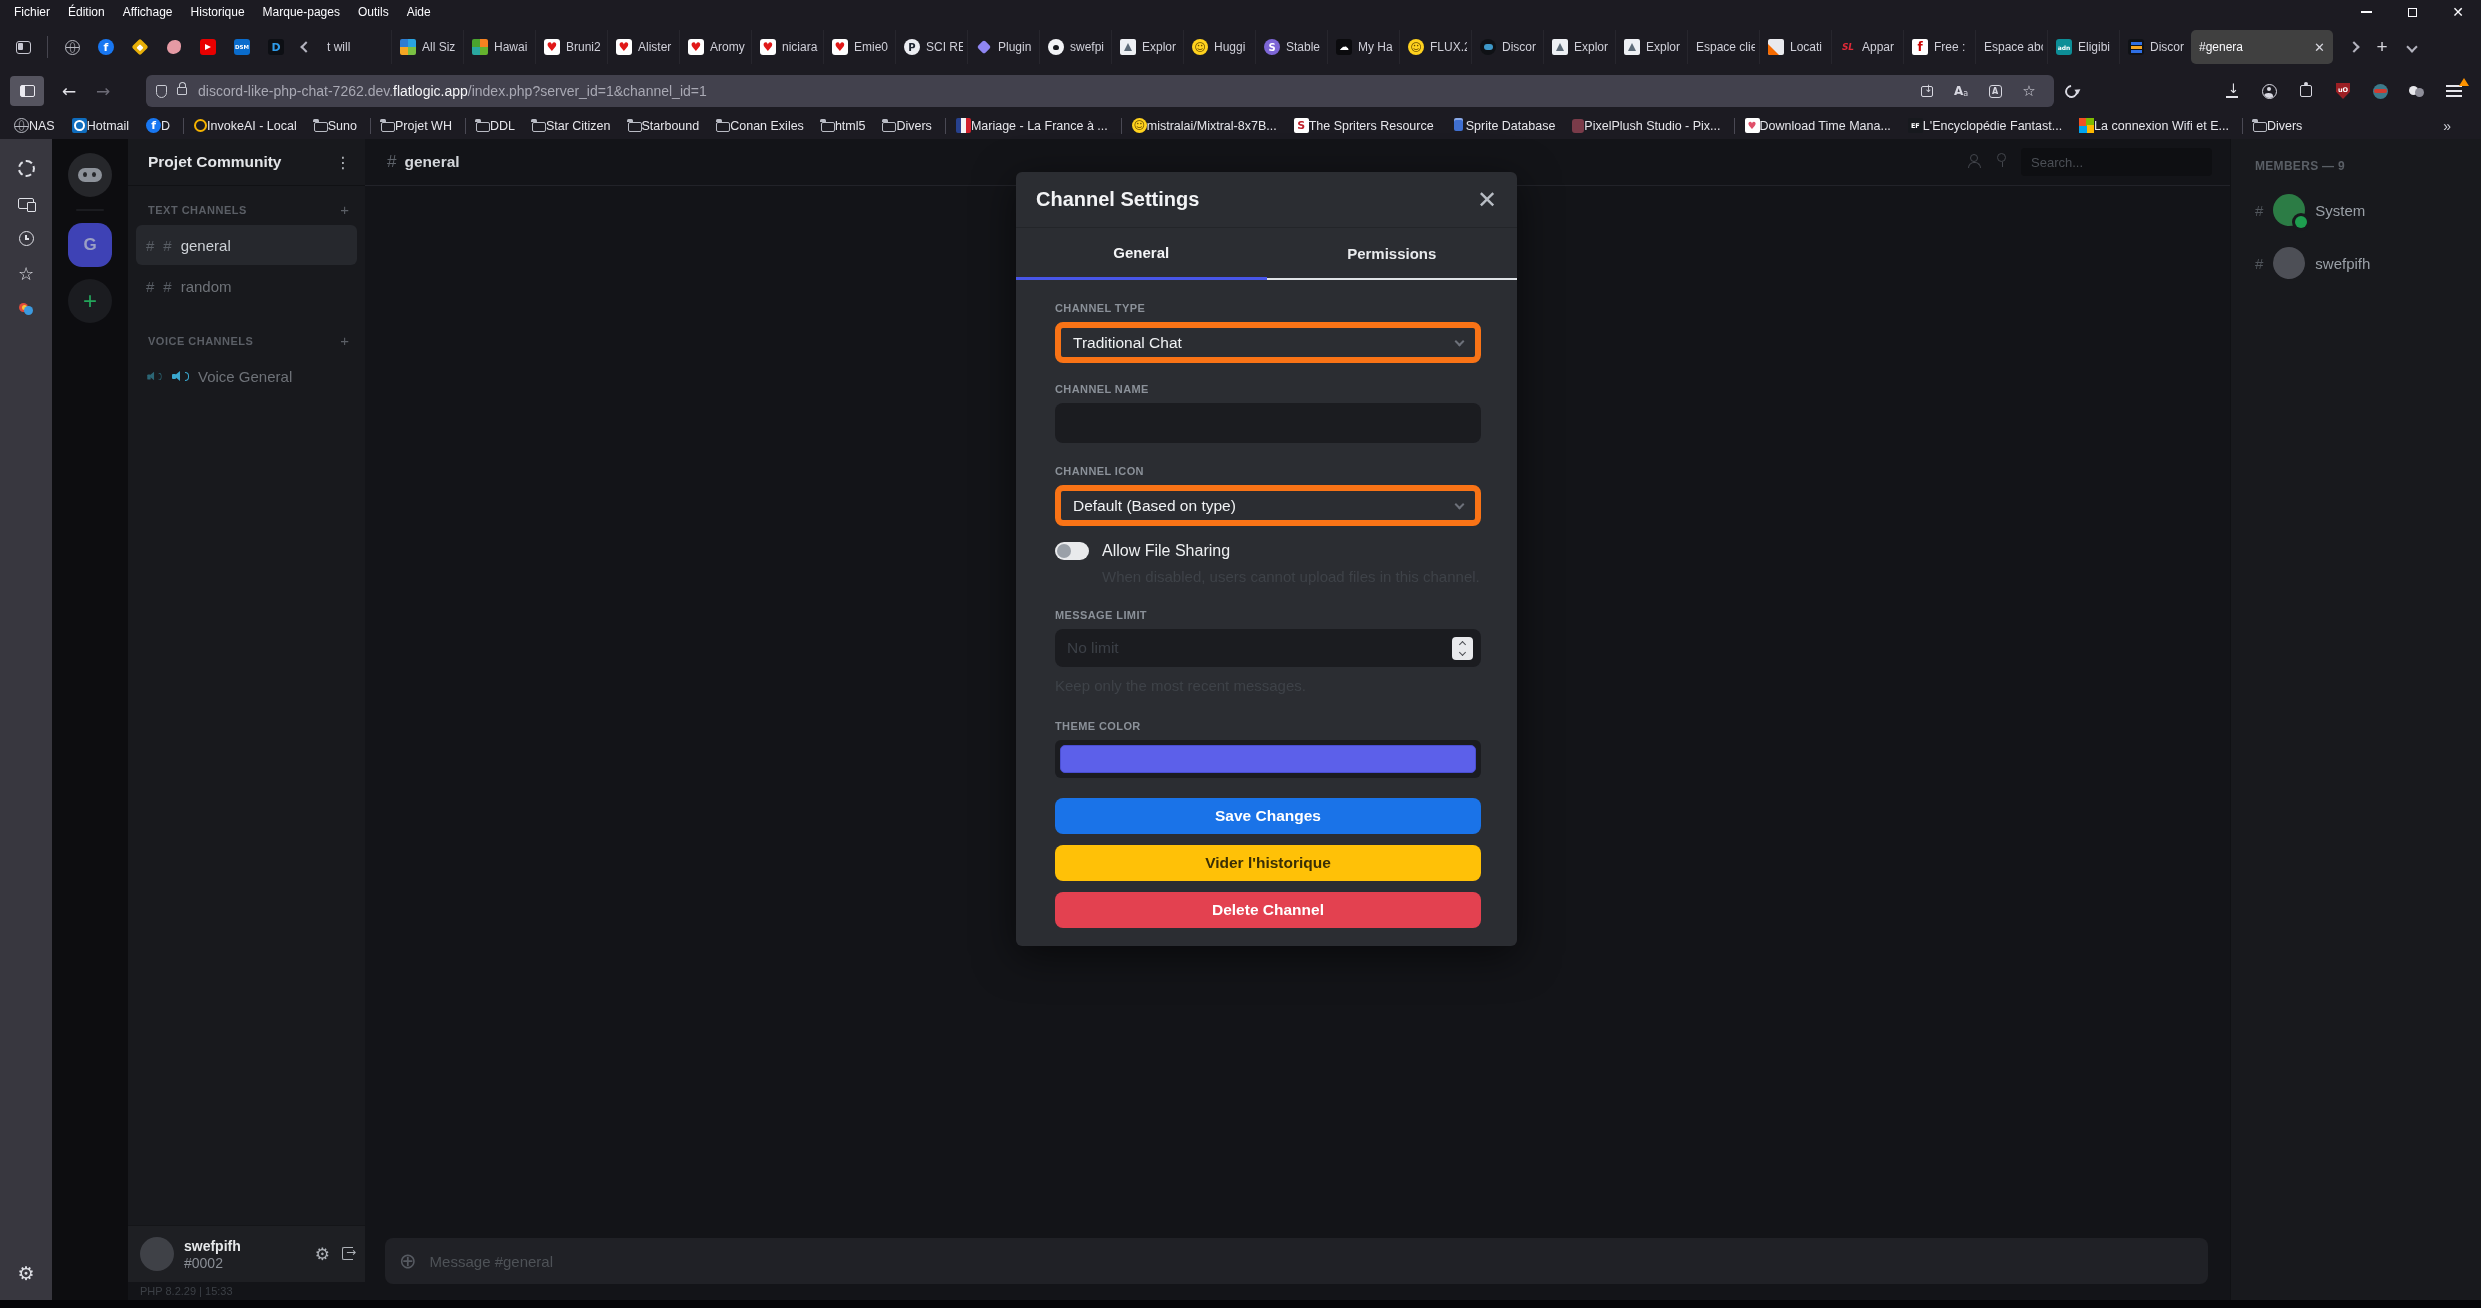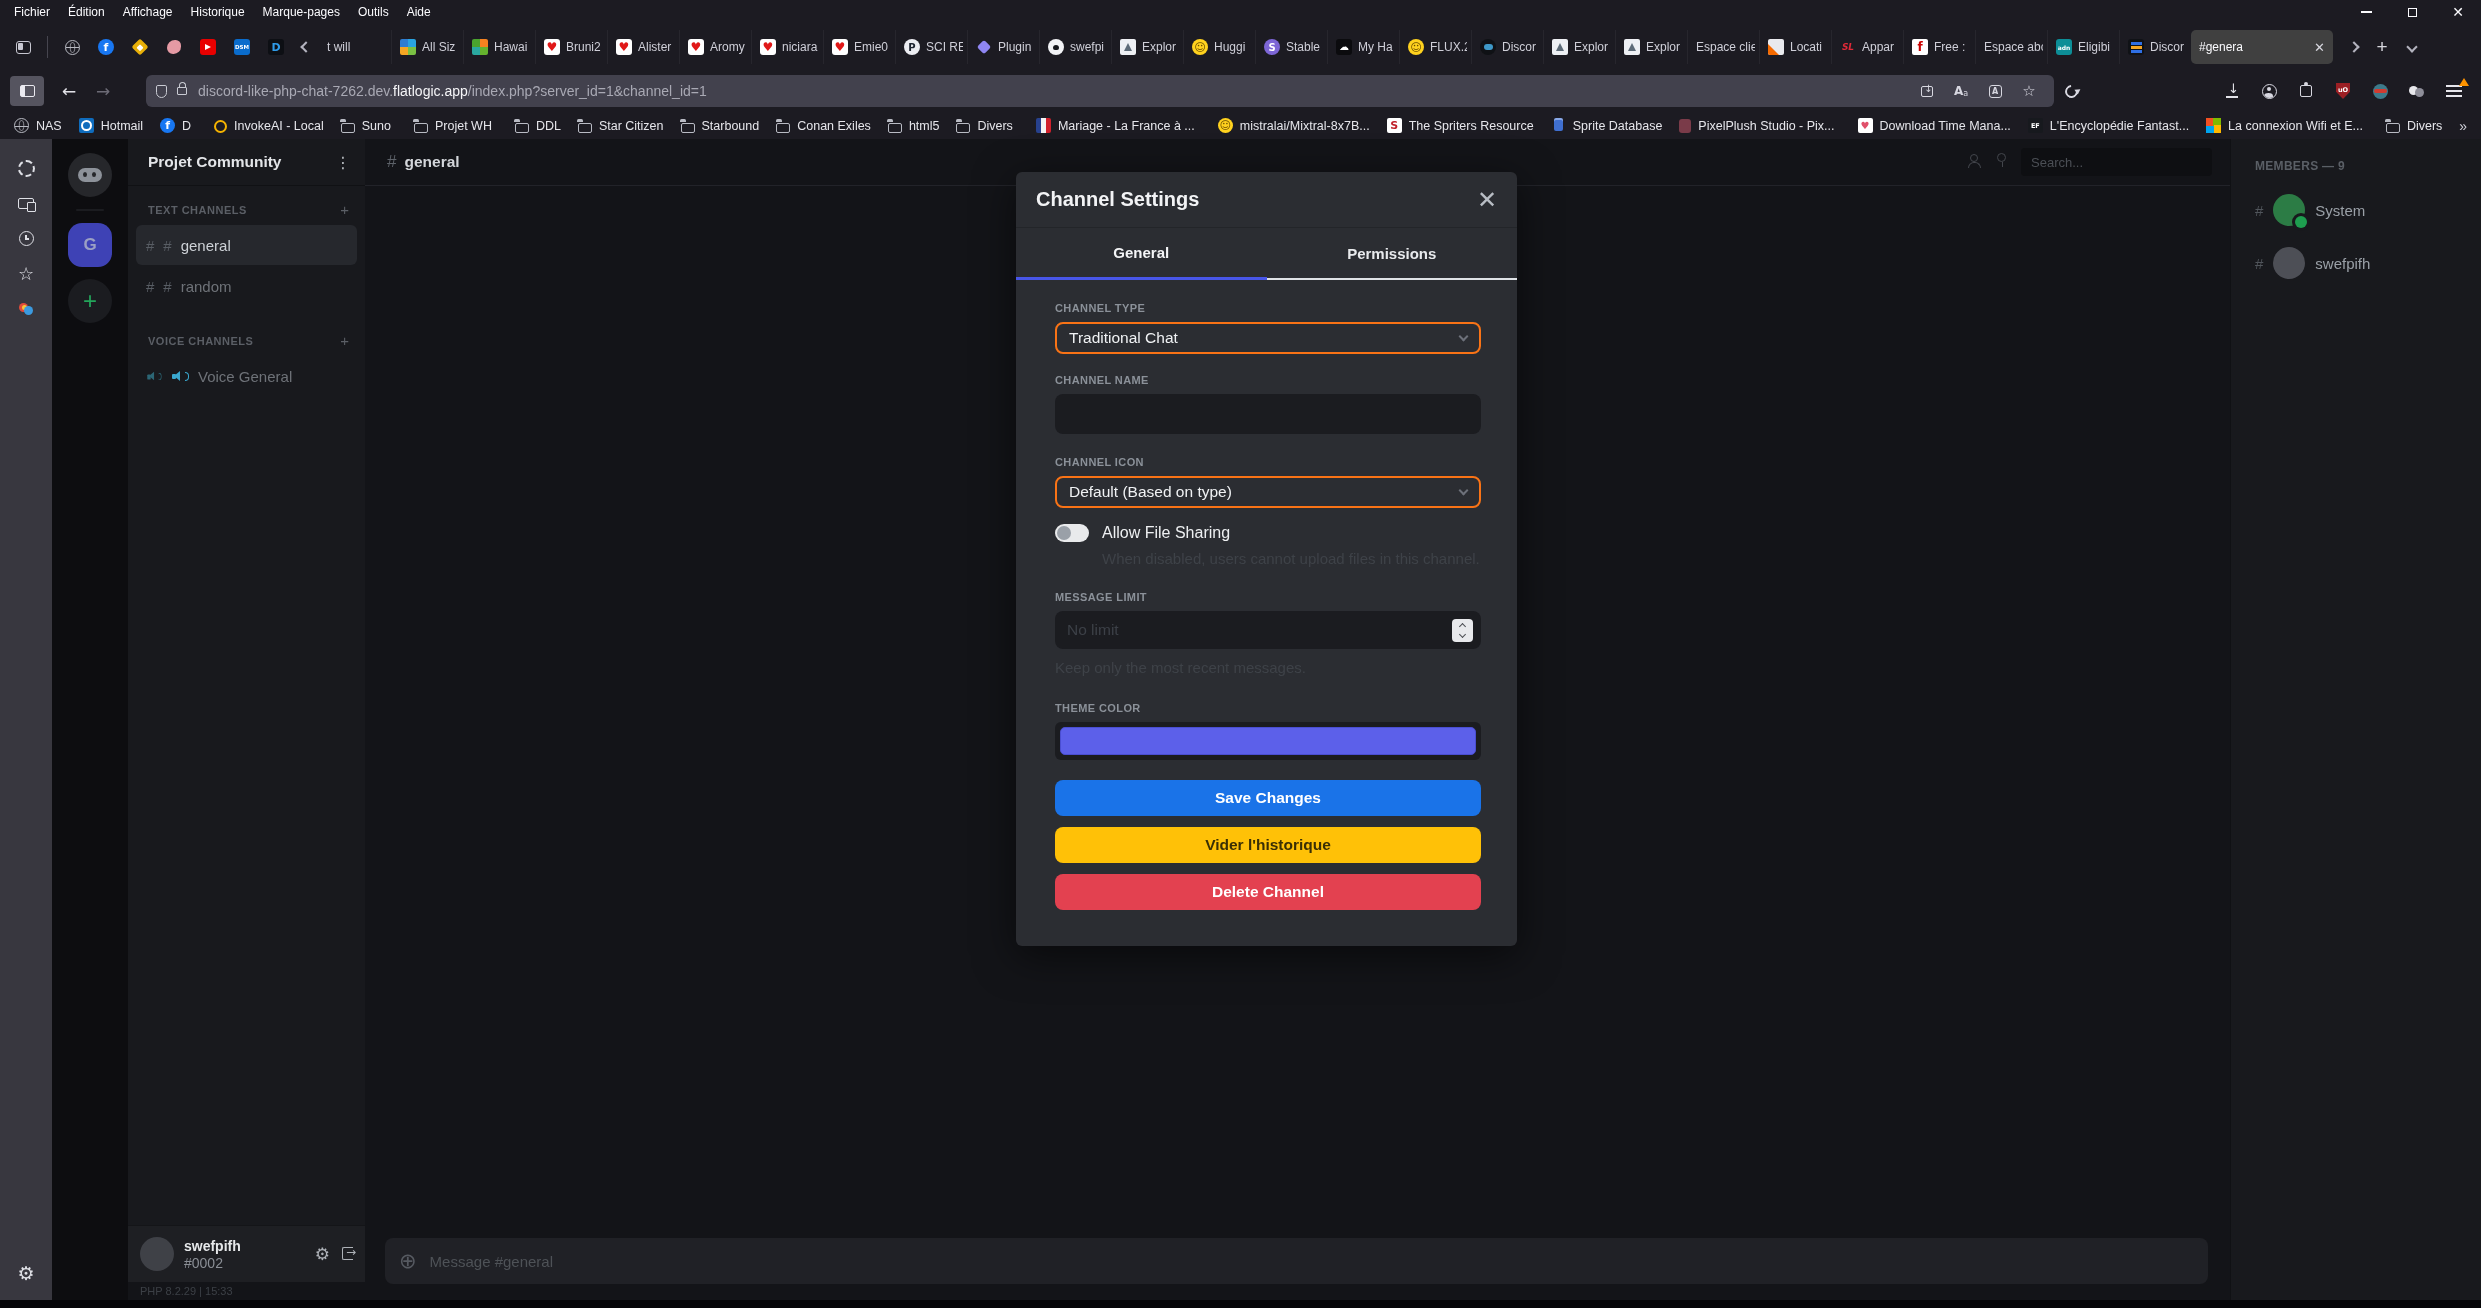--- a/index.html
+++ b/index.html
@@ -132,21 +132,21 @@
   .glasses-glyph::before { content:""; position:absolute; left:1px; top:5px; width:13px; height:4px; background:#d23b30; border-radius:2px; }
   .circles-glyph { position:relative; width:16px; height:12px; }
   .circles-glyph::before { content:""; position:absolute; left:0; top:1px; width:9px; height:9px; border-radius:50%; background:#e8e8ec; }
   .circles-glyph::after { content:""; position:absolute; left:6px; top:3px; width:9px; height:9px; border-radius:50%; background:#8e8e99; }
   .hamburger-glyph { position:relative; width:16px; height:2px; background:#e6e6ec; box-shadow:0 -5px 0 #e6e6ec, 0 5px 0 #e6e6ec; }
   .hamburger-badge { position:absolute; right:2px; top:2px; border-left:5px solid transparent; border-right:5px solid transparent; border-bottom:8px solid #ff9400; }
 
   
   .bookmarksbar { position:absolute; top:112px; left:0; right:0; height:27px; background:#1c1b22;
     display:flex; align-items:center; padding:0 14px; color:#e6e6eb; font-size:12.5px; white-space:nowrap; }
-  .bm { display:flex; align-items:flex-end; gap:7px; margin-right:17px; }
+  .bm { display:flex; align-items:center; margin-right:17px; }
   .bsep { width:1px; height:16px; background:#4a4954; margin:0 10px 0 -4px; }
   .bi { width:15px; height:15px; flex:none; position:relative; display:inline-flex; align-items:center; justify-content:center; font-family:"DejaVu Sans",sans-serif; }
   .bm-folder { width:14px; height:10px; border:1.5px solid #b9bbc4; border-radius:2px; margin-top:3px; }
   .bm-folder::before { content:""; position:absolute; top:-4.5px; left:-1.5px; width:6px; height:3px; background:#b9bbc4; border-radius:1.5px 1.5px 0 0; }
   .bm-outlook { background:#0f6cbd; border-radius:2px; }
   .bm-outlook::before { content:""; width:7px; height:7px; border:2px solid #fff; border-radius:50%; }
   .bm-invoke { border:2.5px solid #f5b301; border-radius:50%; width:13px; height:13px; }
   .bm-flag { border-radius:2px; background:linear-gradient(90deg,#27418e 0 33%,#f4f4f4 33% 66%,#d0202c 66%); }
   .bm-spriters { background:#fff; border-radius:2px; color:#c0222c; font-weight:bold; font-size:11px; }
   .bm-spriters::before { content:"S"; }
@@ -254,21 +254,21 @@
     box-shadow:0 10px 40px rgba(0,0,0,.55); }
   .modal-header { height:56px; display:flex; align-items:center; padding:0 20px; border-bottom:1px solid #232529; }
   .modal-title { font-size:20px; font-weight:600; color:#f2f3f5; flex:1; }
   .modal-close { color:#b8bdc4; font-size:24px; line-height:1; font-family:"DejaVu Sans",sans-serif; }
   .modal-tabs { height:52px; display:flex; }
   .modal-tab { flex:1; display:flex; align-items:center; justify-content:center; font-size:15px; font-weight:bold; color:#f4f5f7; }
   .modal-tab.active { border-bottom:3px solid #4856e8; }
   .modal-tab.inactive { border-bottom:2px solid #dfe2e6; color:#e8eaed; }
   .modal-body { padding:22px 36px 0 18px;margin-left:21px; }
   .fld-label { font-size:11px; font-weight:bold; letter-spacing:.4px; color:#8b9199; margin-bottom:8px; }
-  .select { height:32px; border:2px solid #f97316; border-radius:8px; display:flex; align-items:center; padding:0 12px; margin-bottom:20px; }
+  .select { height:41px; border:6px solid #f97316; border-radius:8px; display:flex; align-items:center; padding:0 12px; margin-bottom:20px; }
   .select-value { flex:1; font-size:15.5px; color:#f0f2f4; }
   .select .chev { border-color:#6d717a; width:7px; height:7px; margin-top:-3px; }
   .text-input { width:100%; height:40px; background:#1b1c20; border:none; border-radius:8px; outline:none; color:#e8eaed;
     font-size:15.5px; padding:0 12px; margin-bottom:22px; display:block; }
   .toggle-row { display:flex; align-items:center; margin:16px 0 8px 0; }
   .toggle { width:34px; height:18px; background:#e9eaec; border-radius:9px; position:relative; flex:none; }
   .toggle-knob { position:absolute; left:2px; top:2px; width:14px; height:14px; border-radius:50%; background:#9aa0a8; }
   .toggle-label { margin-left:13px; font-size:16px; color:#eef0f2; }
   .fld-help { font-size:15px; color:#3e4248; }
   .help-indent { margin-left:47px; }

